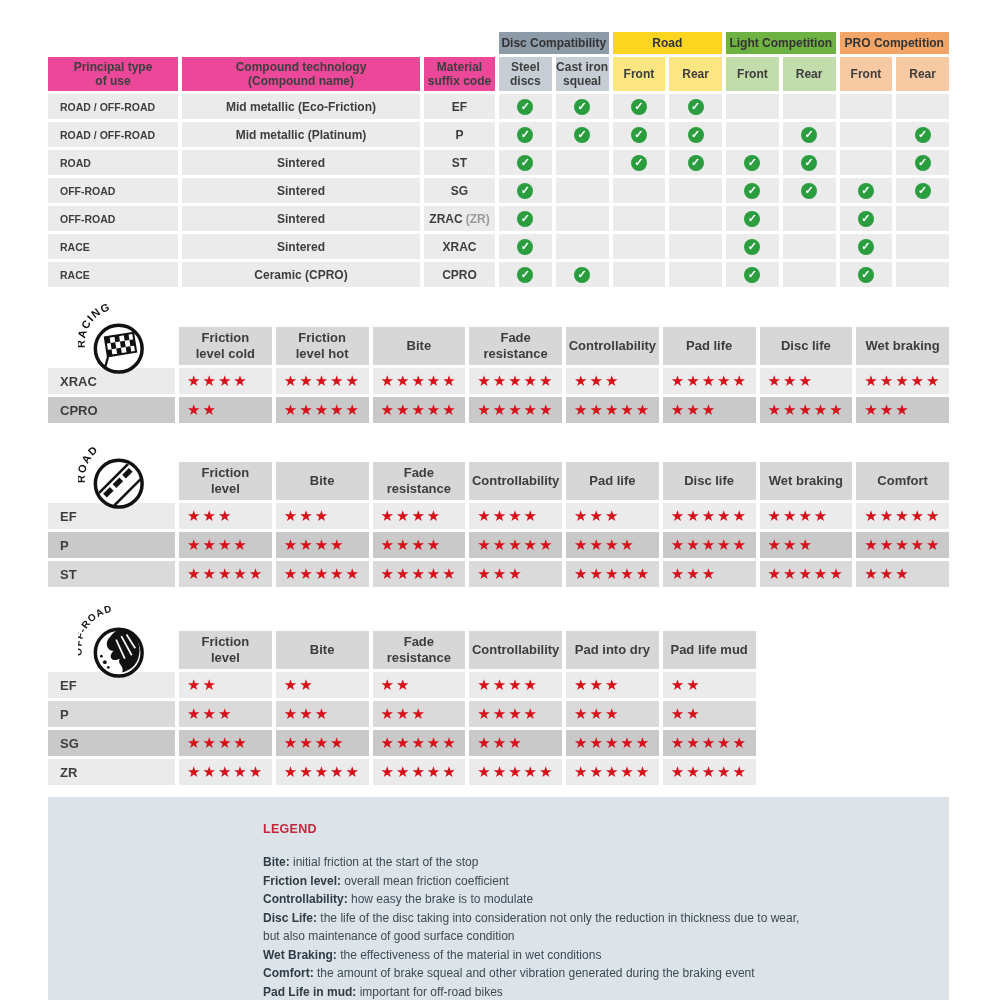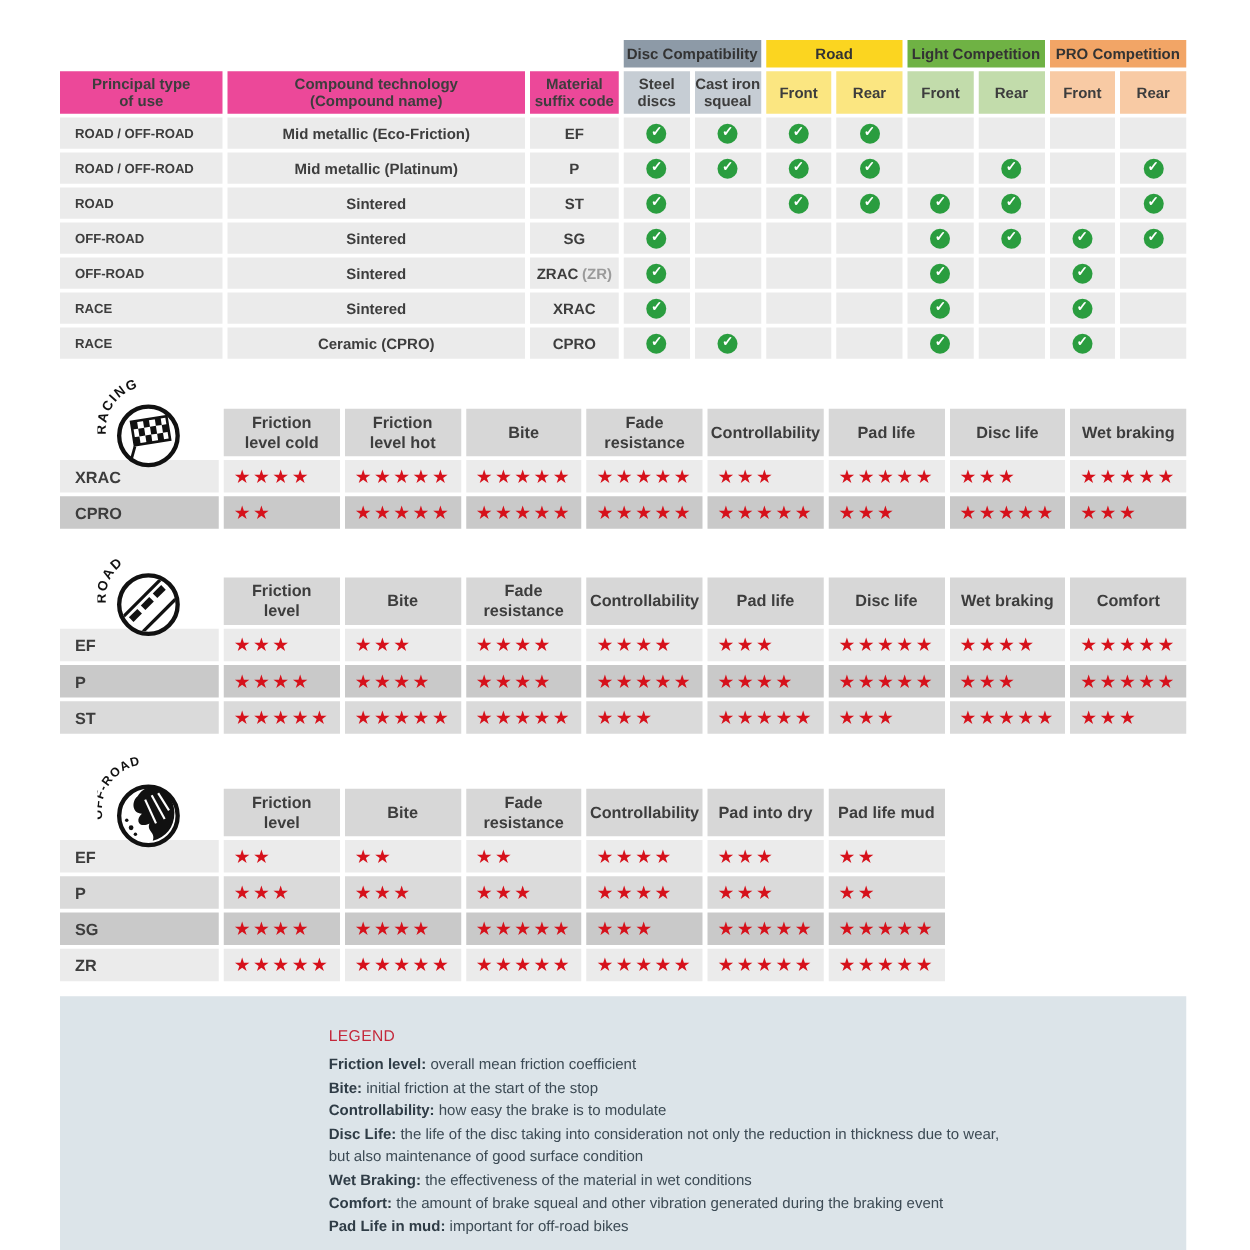--- a/index.html
+++ b/index.html
@@ -24,21 +24,21 @@
   .sec-offroad{margin-top:44px;}
   .badge{position:absolute;left:30px;top:-26px;width:78px;height:78px;}
   .rating{display:grid;gap:3px 4px;width:max-content;}
   .r-h{height:38px;background:#d7d7d7;font-weight:bold;font-size:13px;line-height:1.2;white-space:pre-line;}
   .r-label{height:26px;justify-content:flex-start;padding-left:12px;font-weight:bold;font-size:13px;}
   .star-cell{height:26px;justify-content:flex-start;padding-left:8px;}
   .stars{font-size:15px;letter-spacing:2px;line-height:1;font-family:"DejaVu Sans",sans-serif;}
 
   
   .legend{margin:12px 0 0 48px;width:901px;height:215px;box-sizing:border-box;background:#dce4e9;padding:25px 10px 0 215px;}
-  .l-title{font-weight:normal;font-size:12.5px;margin-bottom:6px;letter-spacing:.3px;}
+  .l-title{font-weight:bold;font-size:12.5px;margin-bottom:17px;letter-spacing:.3px;}
   .l-line{font-size:12px;line-height:18.5px;color:#3c4a54;white-space:pre-line;}
   .l-term{font-weight:bold;color:#2f3c46;}
 
   svg text{font-family:"Liberation Sans",sans-serif;}
 </style>
 </head>
 <body>
 
 <div id="page">
 
@@ -519,22 +519,22 @@
         </div>
         <div class="c star-cell" style="background: rgb(235, 235, 235);">
           <span class="stars" style="color: rgb(214, 17, 27);">★★★★★</span>
         </div>
       </div>
   </div>
 
   <div class="legend">
     <div class="l-title" style="color: rgb(196, 39, 58);">LEGEND</div>
     <div id="legend-lines">
+        <div class="l-line"><span class="l-term">Bite: </span>initial friction at the start of the stop</div>
         <div class="l-line"><span class="l-term">Friction level: </span>overall mean friction coefficient</div>
-        <div class="l-line"><span class="l-term">Bite: </span>initial friction at the start of the stop</div>
         <div class="l-line"><span class="l-term">Controllability: </span>how easy the brake is to modulate</div>
         <div class="l-line"><span class="l-term">Disc Life: </span>the life of the disc taking into consideration not only the reduction in thickness due to wear,
 but also maintenance of good surface condition</div>
         <div class="l-line"><span class="l-term">Wet Braking: </span>the effectiveness of the material in wet conditions</div>
         <div class="l-line"><span class="l-term">Comfort: </span>the amount of brake squeal and other vibration generated during the braking event</div>
         <div class="l-line"><span class="l-term">Pad Life in mud: </span>important for off-road bikes</div>
       </div>
   </div>
 
 </div>

